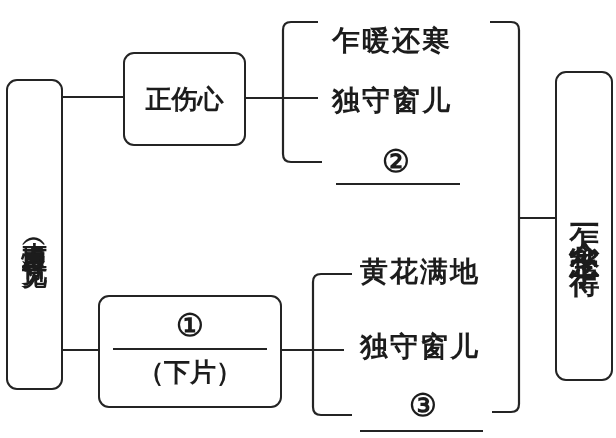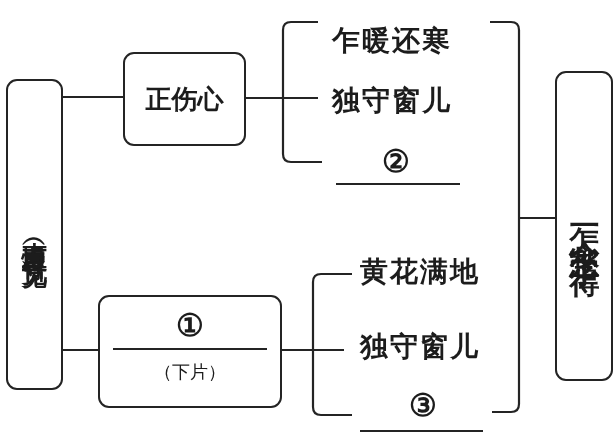--- a/index.html
+++ b/index.html
@@ -44,21 +44,21 @@
   }
   .title-box { left: 6px; top: 79px; width: 57px; height: 311px; }
   .title-box .vtext { font-size: 25px; letter-spacing: 3px; }
   .conclusion-box { left: 555px; top: 71px; width: 58px; height: 310px; }
   .conclusion-box .vtext { font-size: 30px; letter-spacing: 7px; }
   .upper-box { left: 123px; top: 52px; width: 123px; height: 94px; flex-direction: column; }
   .upper-box .bline { font-size: 26px; font-weight: bold; line-height: 37px; white-space: nowrap; }
   .lower-box { left: 98px; top: 295px; width: 184px; height: 113px; flex-direction: column; justify-content: flex-start; padding-top: 8px; }
   .lower-box .num { font-size: 31px; font-weight: bold; line-height: 40px; }
   .lower-box .divider { width: 154px; height: 2.2px; background: #242424; margin: 3px 0 4px 0; }
-  .lower-box .bline { font-size: 18px; font-weight: normal; line-height: 36px; white-space: nowrap; }
+  .lower-box .bline { font-size: 26px; font-weight: bold; line-height: 36px; white-space: nowrap; }
   .item {
     position: absolute;
     font-size: 28px;
     font-weight: bold;
     white-space: nowrap;
     letter-spacing: 2px;
   }
   .circled {
     position: absolute;
     font-size: 31px;

